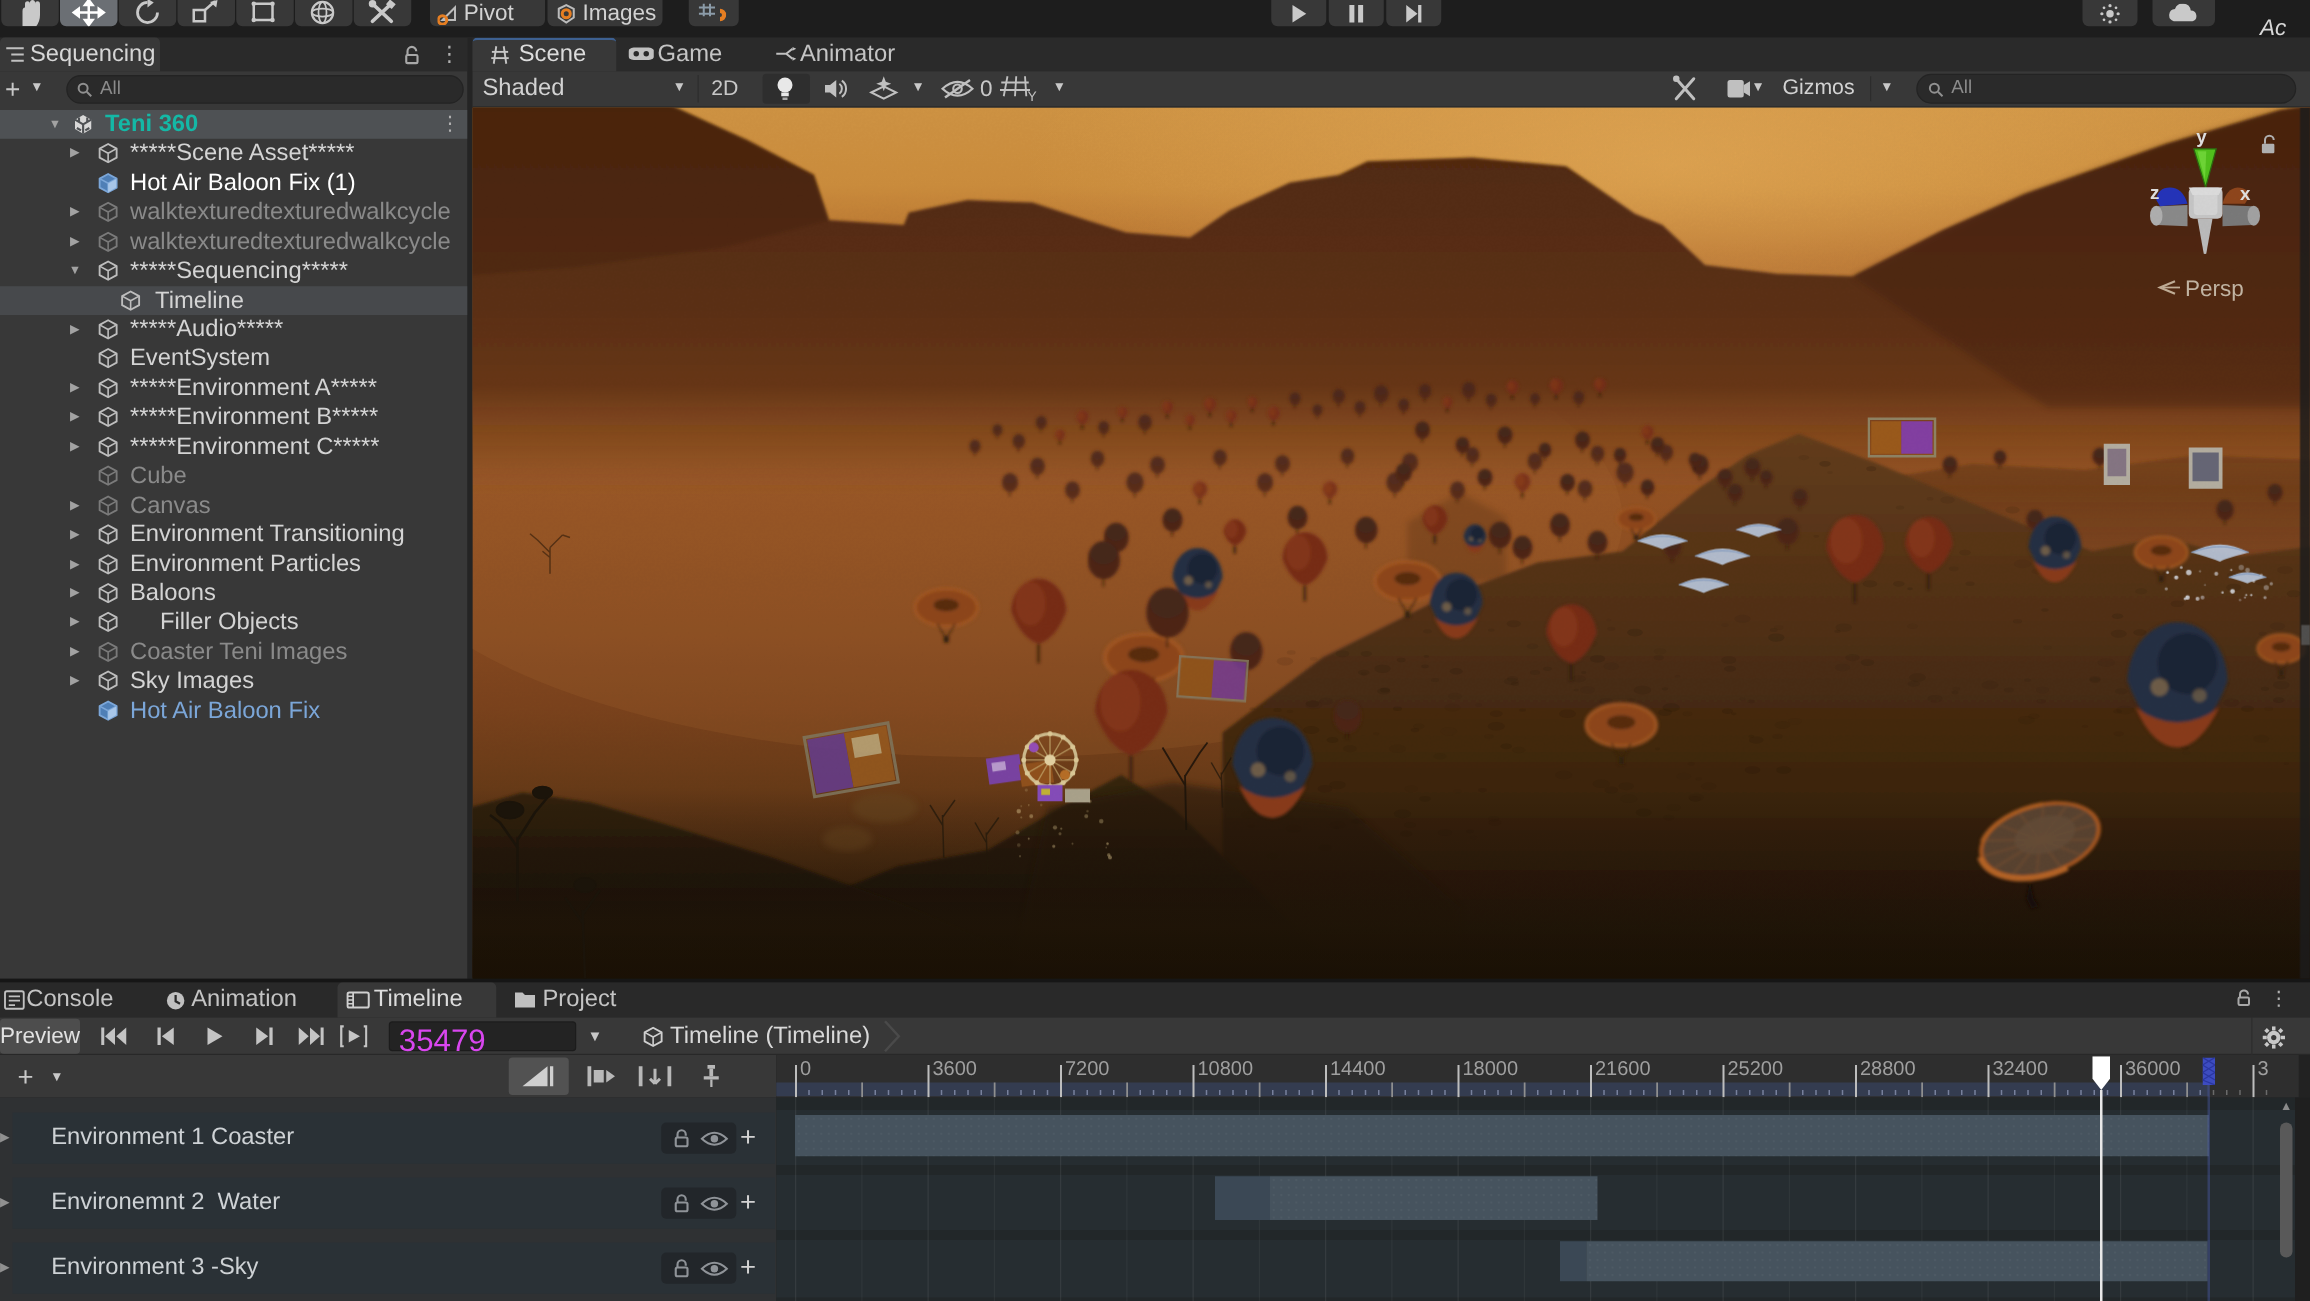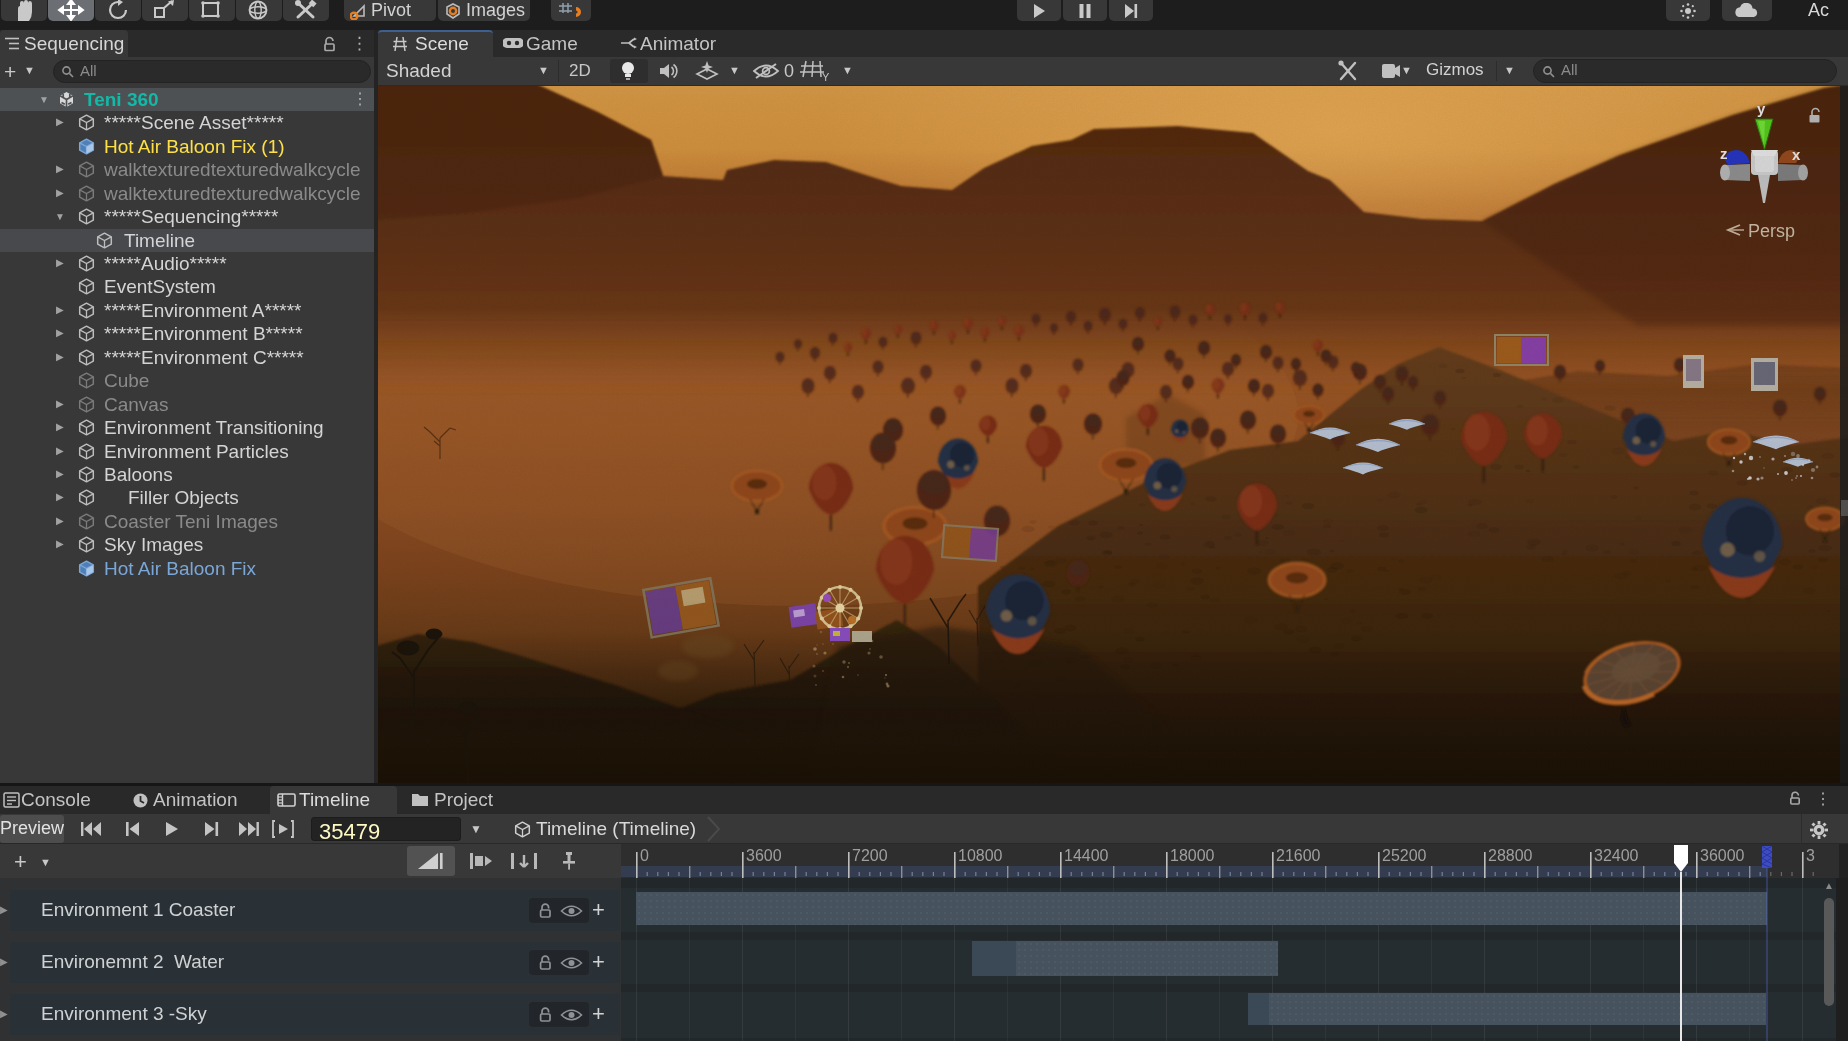--- a/index.html
+++ b/index.html
@@ -107,21 +107,21 @@
       <circle cx="16.5" cy="9" r="1.3"></circle>
       <circle cx="5.2" cy="4.2" r="1.1"></circle>
       <circle cx="14.8" cy="4.2" r="1.1"></circle>
       <circle cx="5.2" cy="13.8" r="1.1"></circle>
       <circle cx="14.8" cy="13.8" r="1.1"></circle>
     </g>
   </svg>
 <svg class="abs" style="left:1733px;top:3px" width="28" height="16" viewBox="0 0 28 16">
 <path d="M6 14 a5 5 0 0 1 1-9.8 a6.5 6.5 0 0 1 12.6 1.2 a4.4 4.4 0 0 1 1.4 8.6 Z" fill="#c9c9c9"></path>
   </svg>
-<div class="txt" style="left:1808px;top:0px;font-size:18px;color:#d8d8d8;">Ac</div>
+<div class="txt" style="left:1808px;top:12px;font-size:18px;color:#d8d8d8;font-style:italic;">Ac</div>
 <div class="abs" style="left:0;top:30px;width:1848px;height:27px;background:#2a2a2a;"></div>
 <div class="abs" style="left:0;top:30px;width:128px;height:27px;background:#383838;border-radius:4px 4px 0 0;"></div>
 <svg class="abs" style="left:4px;top:36px" width="16" height="15" viewBox="0 0 16 15">
 <g stroke="#c0c0c0" stroke-width="1.6" fill="none">
       <line x1="1" y1="2.5" x2="15" y2="2.5"></line>
       <line x1="5" y1="7.5" x2="15" y2="7.5"></line>
       <line x1="5" y1="12.5" x2="15" y2="12.5"></line>
     </g>
   </svg>
 <div class="txt" style="left:24px;top:33px;font-size:19px;color:#d6d6d6;">Sequencing</div>
@@ -154,21 +154,21 @@
 <svg class="abs" style="left:78px;top:114.25px" width="17" height="17" viewBox="0 0 17 17">
 <path d="M8.5 1.2 L15.3 4.9 L15.3 12.1 L8.5 15.8 L1.7 12.1 L1.7 4.9 Z" fill="none" stroke="#bdbdbd" stroke-width="1.5" stroke-linejoin="round"></path>
 <path d="M1.7 4.9 L8.5 8.6 L15.3 4.9 M8.5 8.6 L8.5 15.8" fill="none" stroke="#bdbdbd" stroke-width="1.3"></path>
   </svg>
 <div class="txt" style="left:104px;top:112.2px;font-size:19px;font-weight:normal;color:#d4d4d4;">*****Scene Asset*****</div>
 <svg class="abs" style="left:78px;top:137.7px" width="17" height="17" viewBox="0 0 17 17">
 <path d="M8.5 1.2 L15.3 4.9 L15.3 12.1 L8.5 15.8 L1.7 12.1 L1.7 4.9 Z" fill="#4f7fb6" stroke="#7ba6d8" stroke-width="1.5" stroke-linejoin="round"></path>
 <path d="M1.7 4.9 L8.5 8.6 L15.3 4.9 M8.5 8.6 L8.5 15.8" fill="none" stroke="#7ba6d8" stroke-width="1.3"></path>
     <path d="M8.5 8.8 L15 5.2 L15 12 L8.5 15.8 Z" fill="#a8c6e8"></path>
   </svg>
-<div class="txt" style="left:104px;top:135.7px;font-size:19px;font-weight:normal;color:#fde047;">Hot Air Baloon Fix (1)</div>
+<div class="txt" style="left:104px;top:135.7px;font-size:19px;font-weight:normal;color:#ffffff;">Hot Air Baloon Fix (1)</div>
 <div class="txt" style="left:56px;top:163.1px;font-size:10px;color:#a2a2a2;">▶</div>
 <svg class="abs" style="left:78px;top:161.14999999999998px" width="17" height="17" viewBox="0 0 17 17">
 <path d="M8.5 1.2 L15.3 4.9 L15.3 12.1 L8.5 15.8 L1.7 12.1 L1.7 4.9 Z" fill="none" stroke="#7a7a7a" stroke-width="1.5" stroke-linejoin="round"></path>
 <path d="M1.7 4.9 L8.5 8.6 L15.3 4.9 M8.5 8.6 L8.5 15.8" fill="none" stroke="#7a7a7a" stroke-width="1.3"></path>
   </svg>
 <div class="txt" style="left:104px;top:159.1px;font-size:19px;font-weight:normal;color:#8a8a8a;">walktexturedtexturedwalkcycle</div>
 <div class="txt" style="left:56px;top:186.6px;font-size:10px;color:#a2a2a2;">▶</div>
 <svg class="abs" style="left:78px;top:184.6px" width="17" height="17" viewBox="0 0 17 17">
 <path d="M8.5 1.2 L15.3 4.9 L15.3 12.1 L8.5 15.8 L1.7 12.1 L1.7 4.9 Z" fill="none" stroke="#7a7a7a" stroke-width="1.5" stroke-linejoin="round"></path>
 <path d="M1.7 4.9 L8.5 8.6 L15.3 4.9 M8.5 8.6 L8.5 15.8" fill="none" stroke="#7a7a7a" stroke-width="1.3"></path>
@@ -1257,21 +1257,21 @@
 <svg class="abs" style="left:238px;top:820px" width="22" height="18" viewBox="0 0 22 18">
     <path d="M1 2 L9 9 L1 16 Z" fill="#c4c4c4"></path>
     <path d="M10 2 L18 9 L10 16 Z" fill="#c4c4c4"></path>
     <rect x="18.5" y="2" width="2.4" height="14" fill="#c4c4c4"></rect>
   </svg>
 <svg class="abs" style="left:272px;top:820px" width="22" height="18" viewBox="0 0 22 18">
     <path d="M3 1 L1 1 L1 17 L3 17 M19 1 L21 1 L21 17 L19 17" stroke="#c4c4c4" stroke-width="1.8" fill="none"></path>
     <path d="M7 4 L16 9 L7 14 Z" fill="#c4c4c4"></path>
   </svg>
 <div class="abs" style="left:311px;top:817px;width:150px;height:24px;background:#232323;border:1px solid #1c1c1c;border-radius:3px;"></div>
-<div class="txt" style="left:319px;top:819px;font-size:22px;color:#fef9c3;">35479</div>
+<div class="txt" style="left:319px;top:819px;font-size:25px;color:#d946ef;">35479</div>
 <div class="txt" style="left:470px;top:822px;font-size:12px;color:#c8c8c8;">▼</div>
 <svg class="abs" style="left:514px;top:821px" width="17" height="17" viewBox="0 0 17 17">
 <path d="M8.5 1.2 L15.3 4.9 L15.3 12.1 L8.5 15.8 L1.7 12.1 L1.7 4.9 Z" fill="none" stroke="#cfcfcf" stroke-width="1.5" stroke-linejoin="round"></path>
 <path d="M1.7 4.9 L8.5 8.6 L15.3 4.9 M8.5 8.6 L8.5 15.8" fill="none" stroke="#cfcfcf" stroke-width="1.3"></path>
   </svg>
 <div class="txt" style="left:536px;top:818px;font-size:19px;color:#d8d8d8;">Timeline (Timeline)</div>
 <svg class="abs" style="left:706px;top:816px" width="16" height="26" viewBox="0 0 16 26">
     <path d="M2 1 L13 13 L2 25" fill="none" stroke="#4a4a4a" stroke-width="2"></path>
   </svg>
 <div class="abs" style="left:1801px;top:814px;width:1px;height:30px;background:#2c2c2c;"></div>

